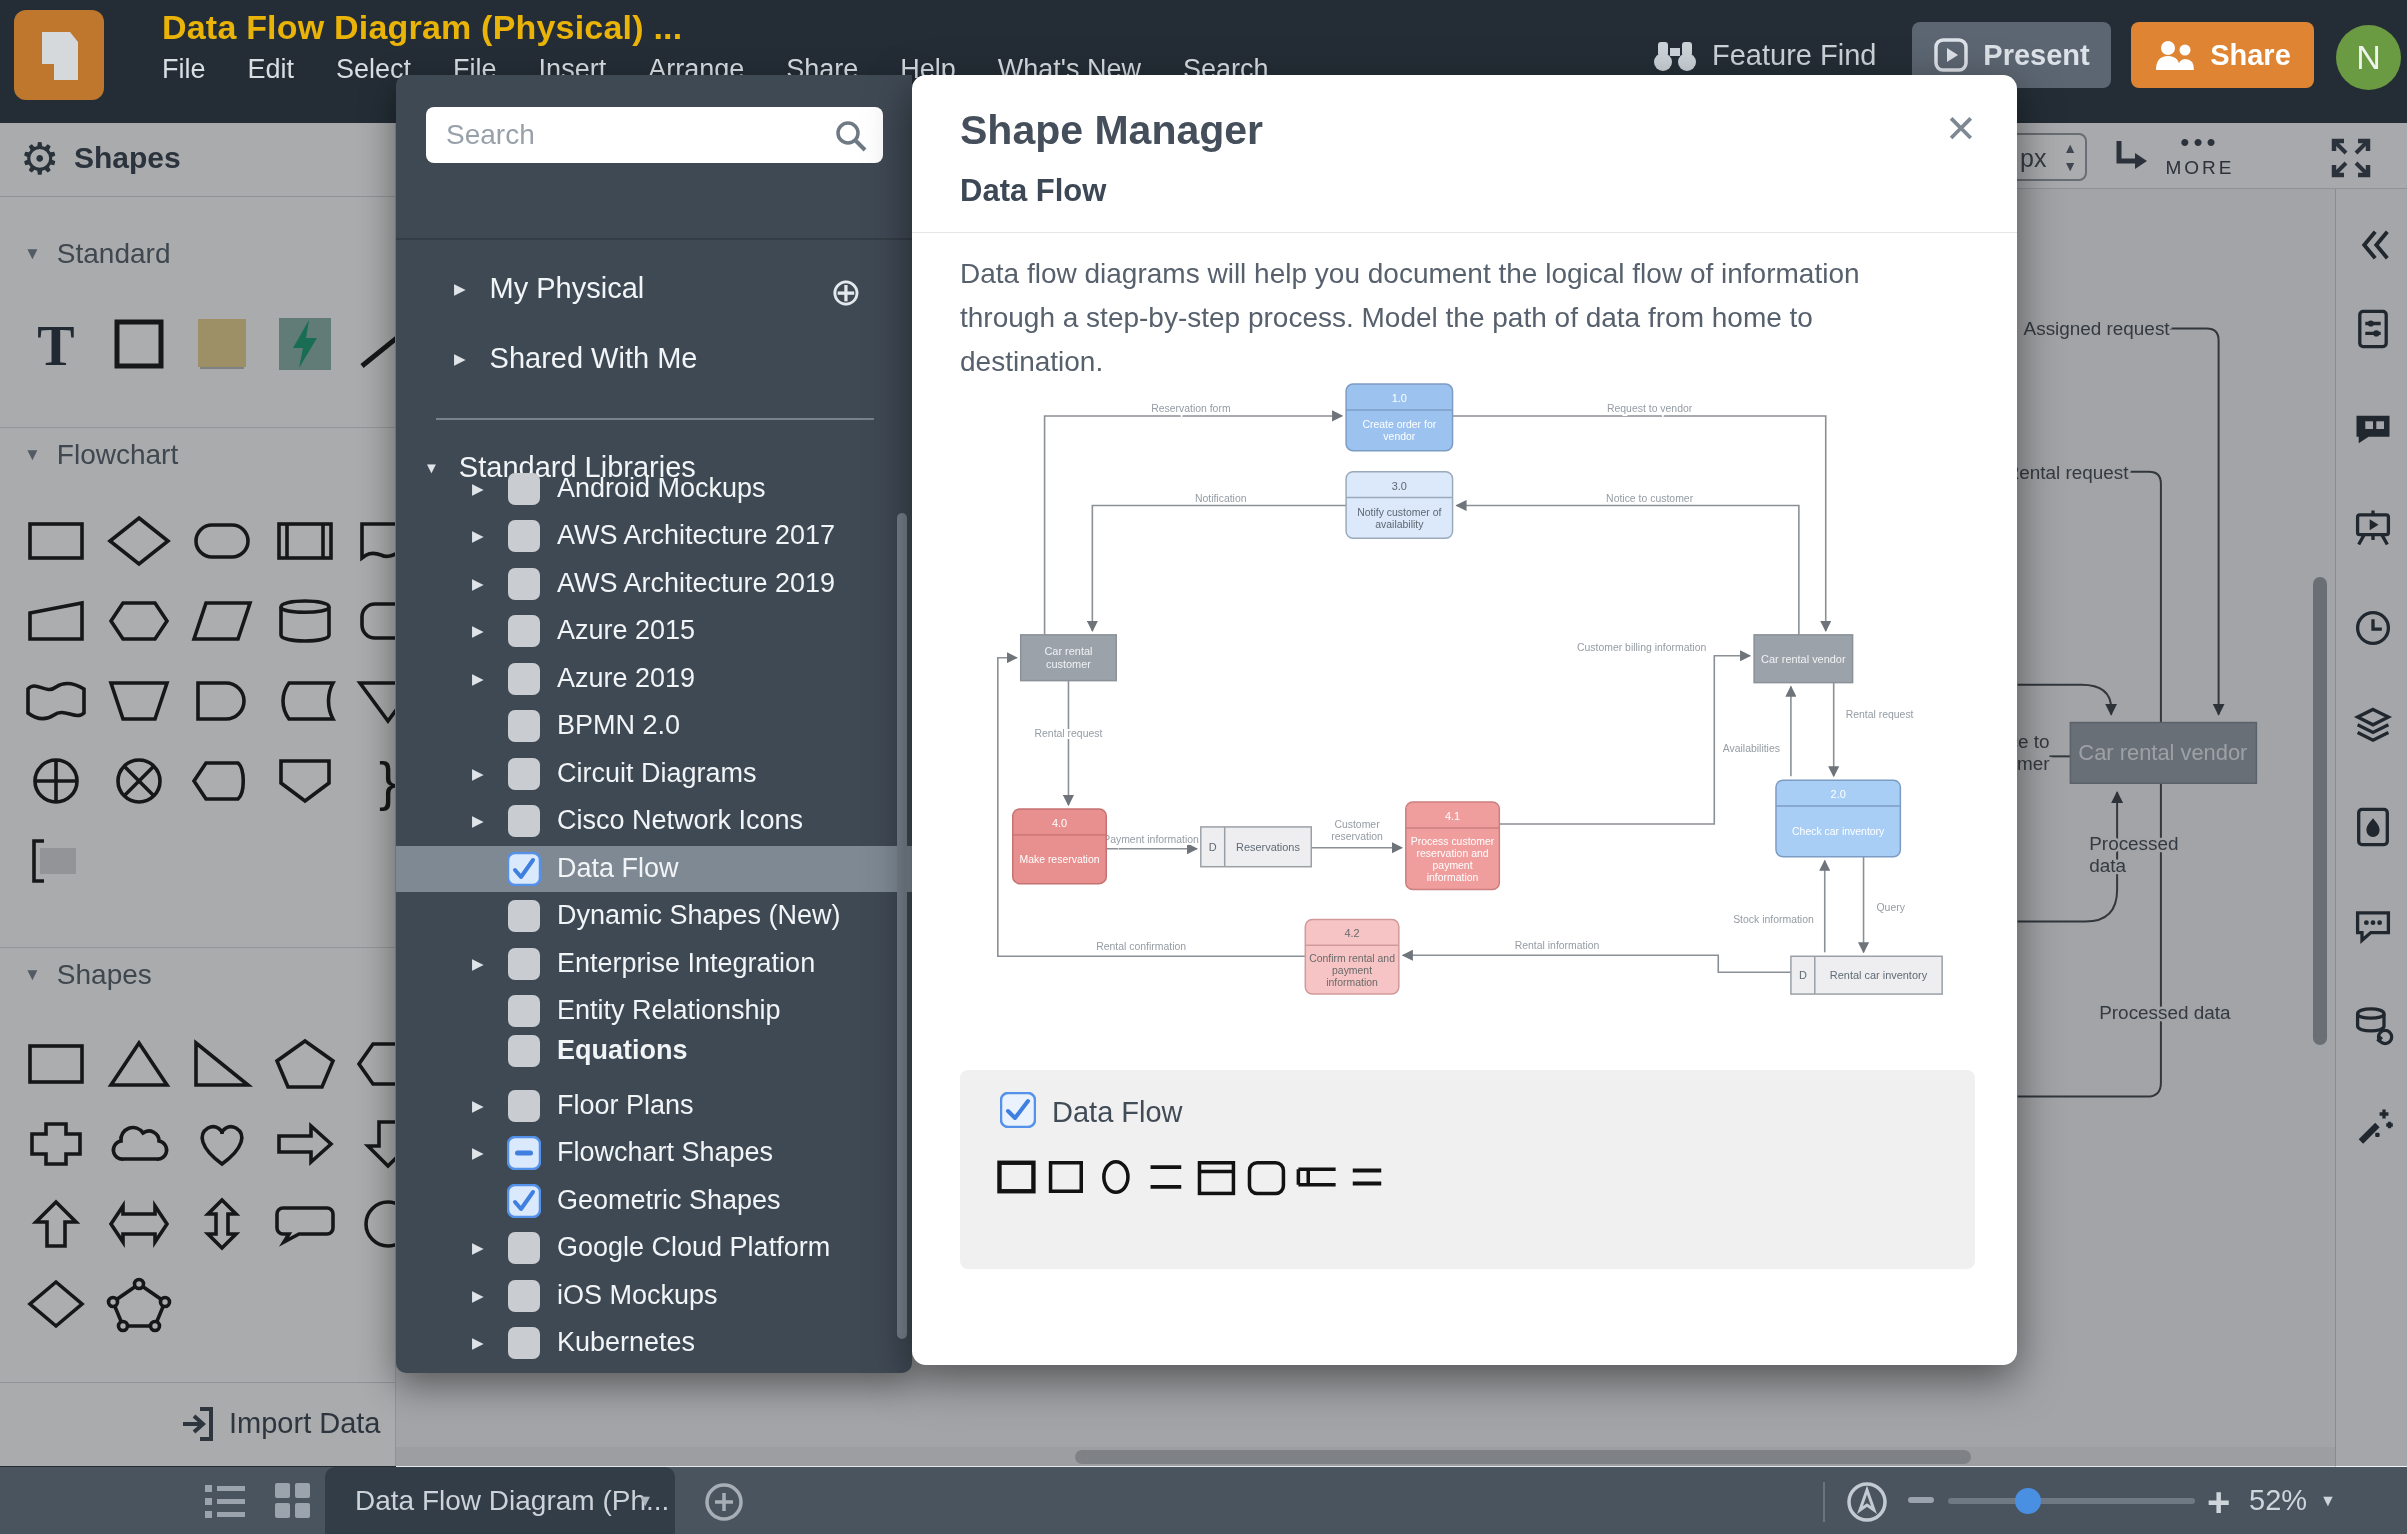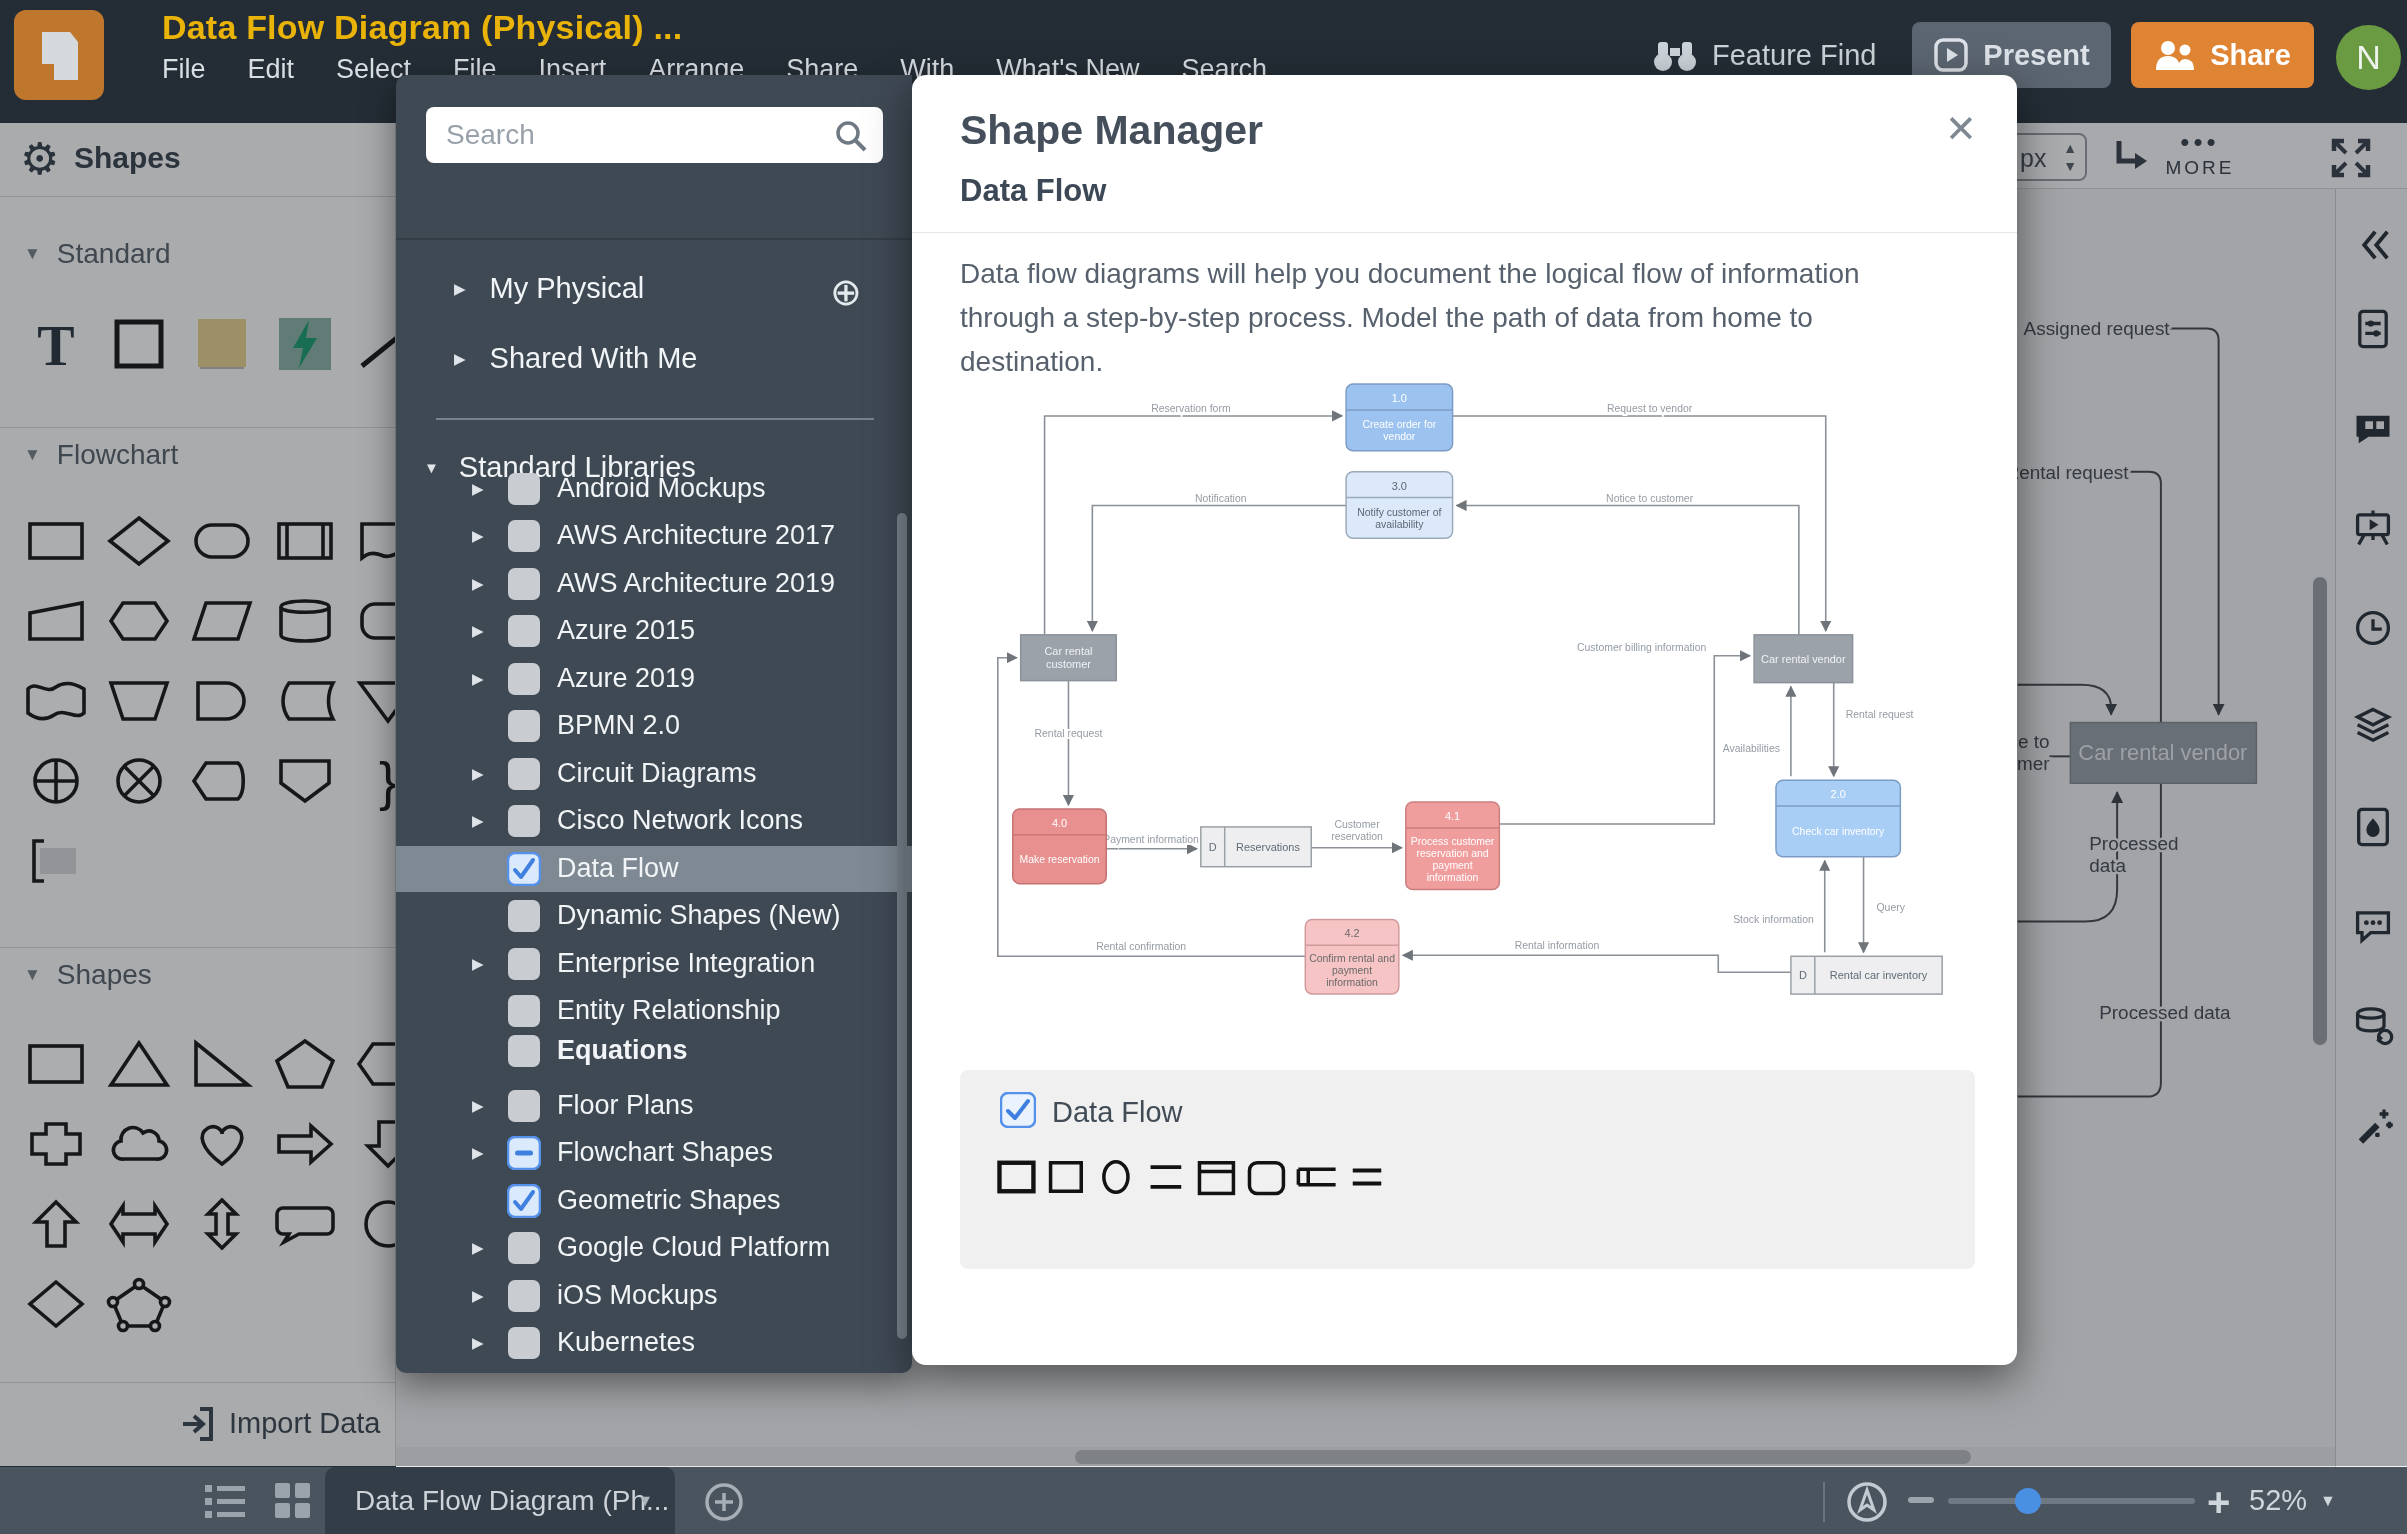--- a/index.html
+++ b/index.html
@@ -125,21 +125,21 @@
     </div>
     <div id="title">Data Flow Diagram (Physical) ...</div>
     <nav id="menubar">
         <span>File</span>
         <span>Edit</span>
         <span>Select</span>
         <span>File</span>
         <span>Insert</span>
         <span>Arrange</span>
         <span>Share</span>
-        <span>With</span>
+        <span>Help</span>
         <span>What's New</span>
         <span>Search</span>
       </nav>
     <div id="feature-find">
       <svg width="46" height="36" viewBox="0 0 46 36">
         <circle cx="11" cy="26" r="9" fill="#ccd3d9"></circle>
           <circle cx="35" cy="26" r="9" fill="#ccd3d9"></circle>
         <rect x="6" y="6" width="10" height="14" rx="3" fill="#ccd3d9"></rect>
           <rect x="30" y="6" width="10" height="14" rx="3" fill="#ccd3d9"></rect>
         <rect x="18" y="12" width="10" height="8" fill="#ccd3d9"></rect>

